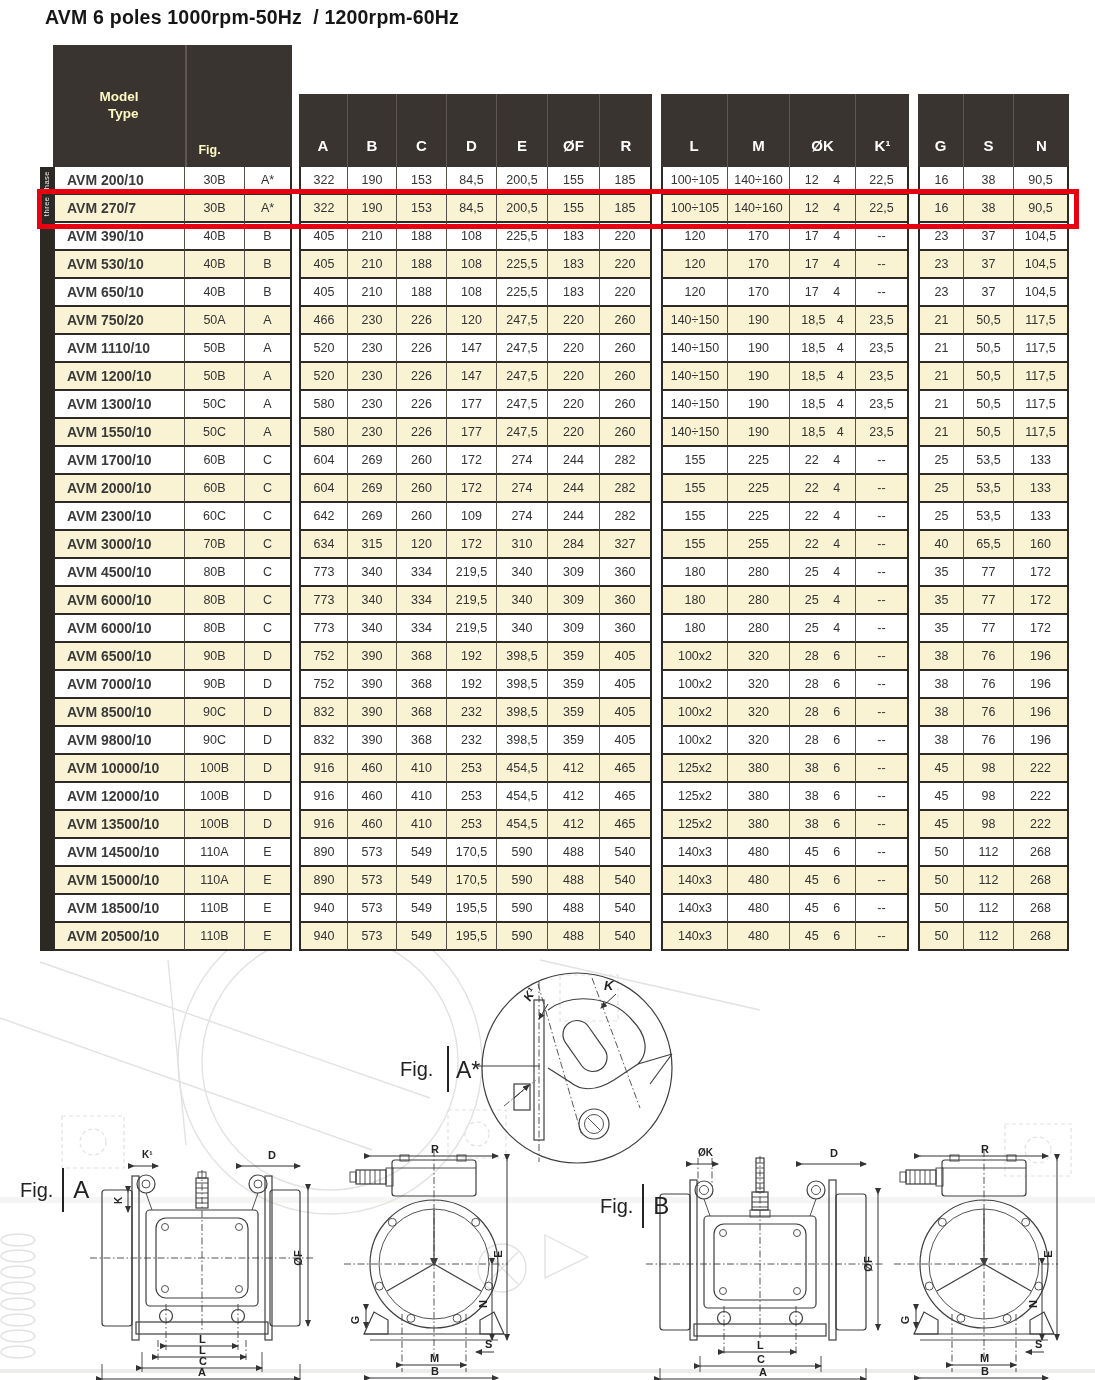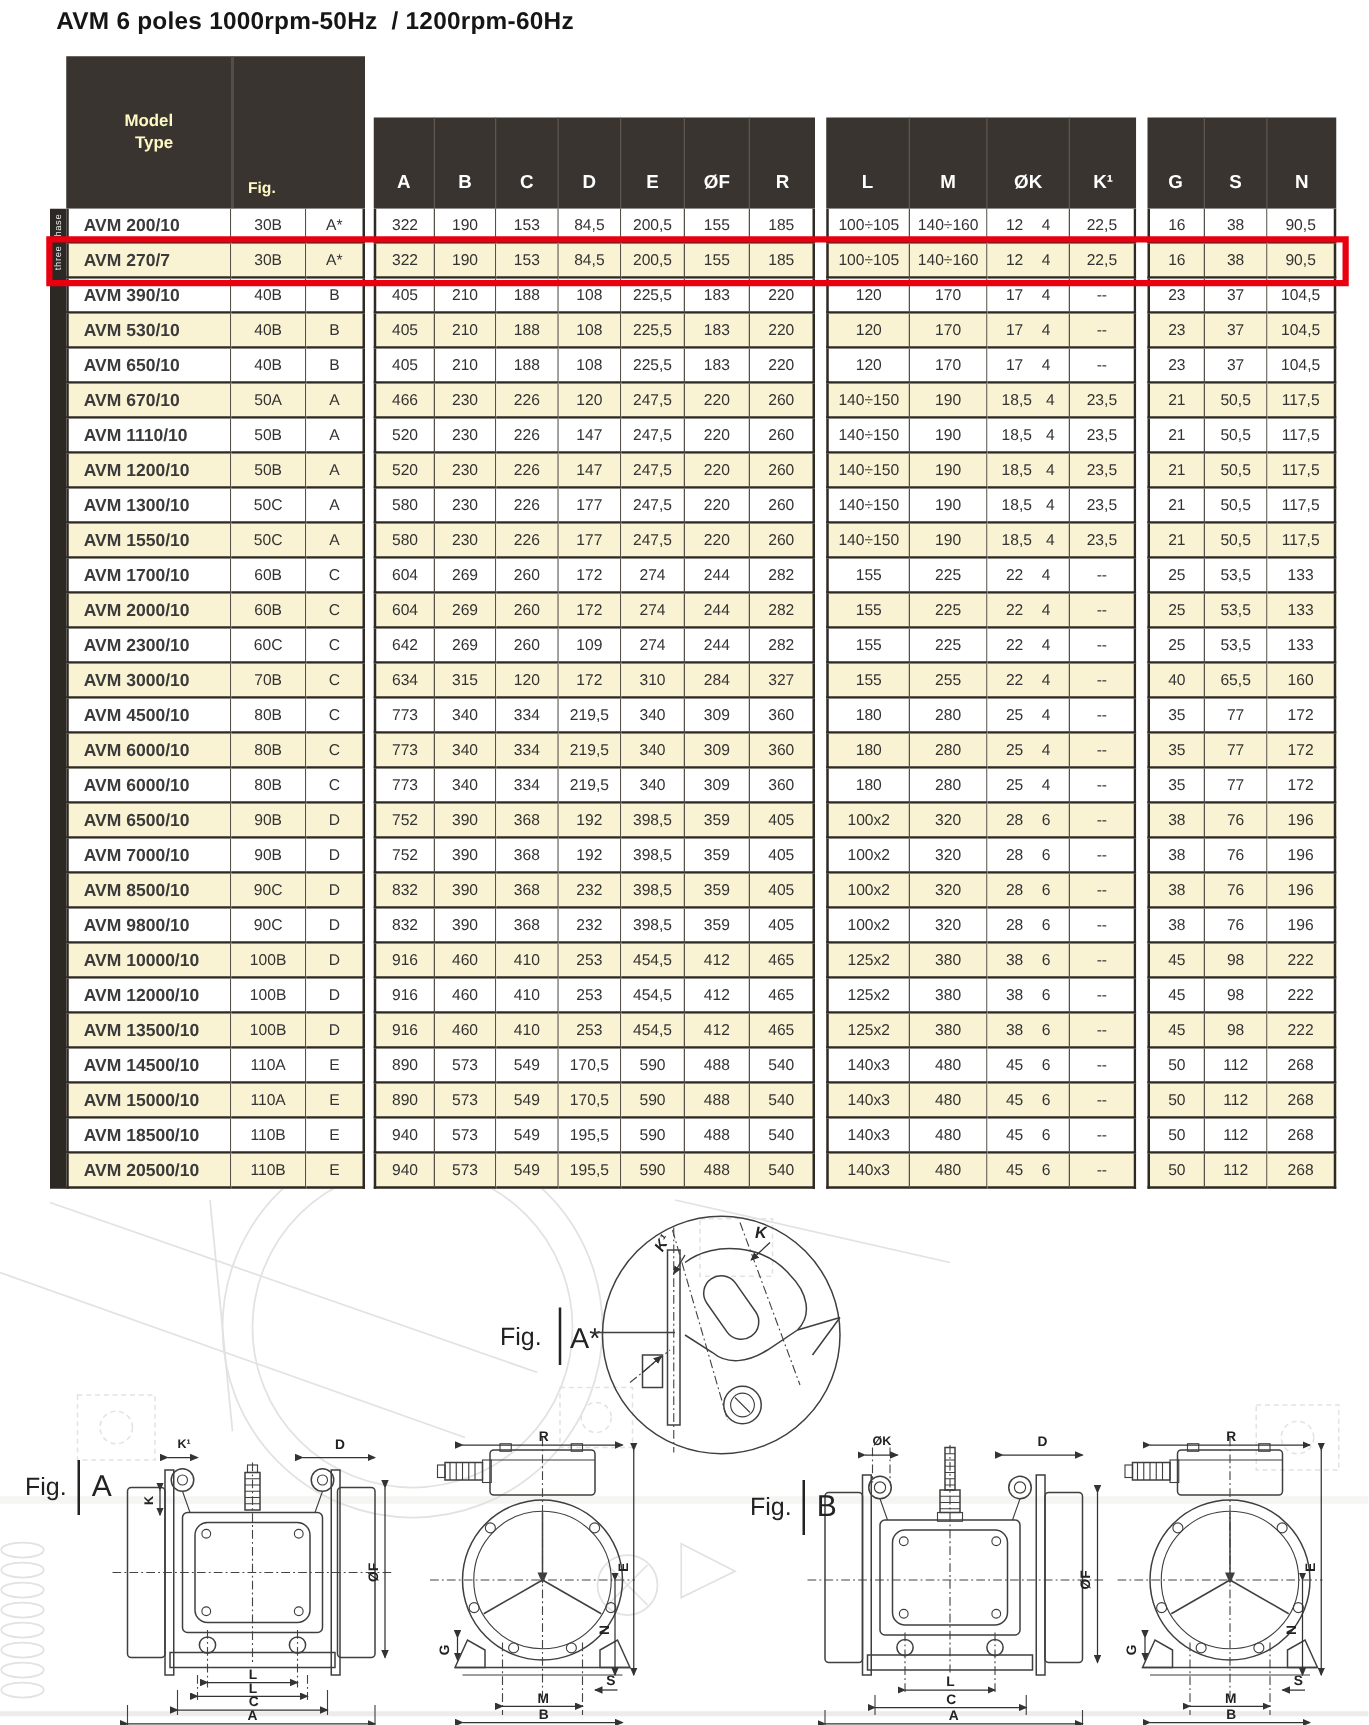--- a/index.html
+++ b/index.html
@@ -248,21 +248,21 @@
           <span>17</span>
           <span>4</span>
         </div>
         <div class="cell gr" style="width: 53px;">--</div>
         <div class="gapc" style="width: 9px;"></div>
         <div class="cell gl" style="width: 46px;">23</div>
         <div class="cell" style="width: 50px;">37</div>
         <div class="cell gr" style="width: 55px;">104,5</div>
       </div>
       <div class="row cream">
-        <div class="cell model gl" style="width: 132px;">AVM 670/10</div>
+        <div class="cell model gl" style="width: 132px;">AVM 750/20</div>
         <div class="cell" style="width: 60px;">50A</div>
         <div class="cell gr" style="width: 47px;">A</div>
         <div class="gapc" style="width: 7px;"></div>
         <div class="cell gl" style="width: 49px;">466</div>
         <div class="cell" style="width: 49px;">230</div>
         <div class="cell" style="width: 50px;">226</div>
         <div class="cell" style="width: 50px;">120</div>
         <div class="cell" style="width: 51px;">247,5</div>
         <div class="cell" style="width: 52px;">220</div>
         <div class="cell gr" style="width: 52px;">260</div>

